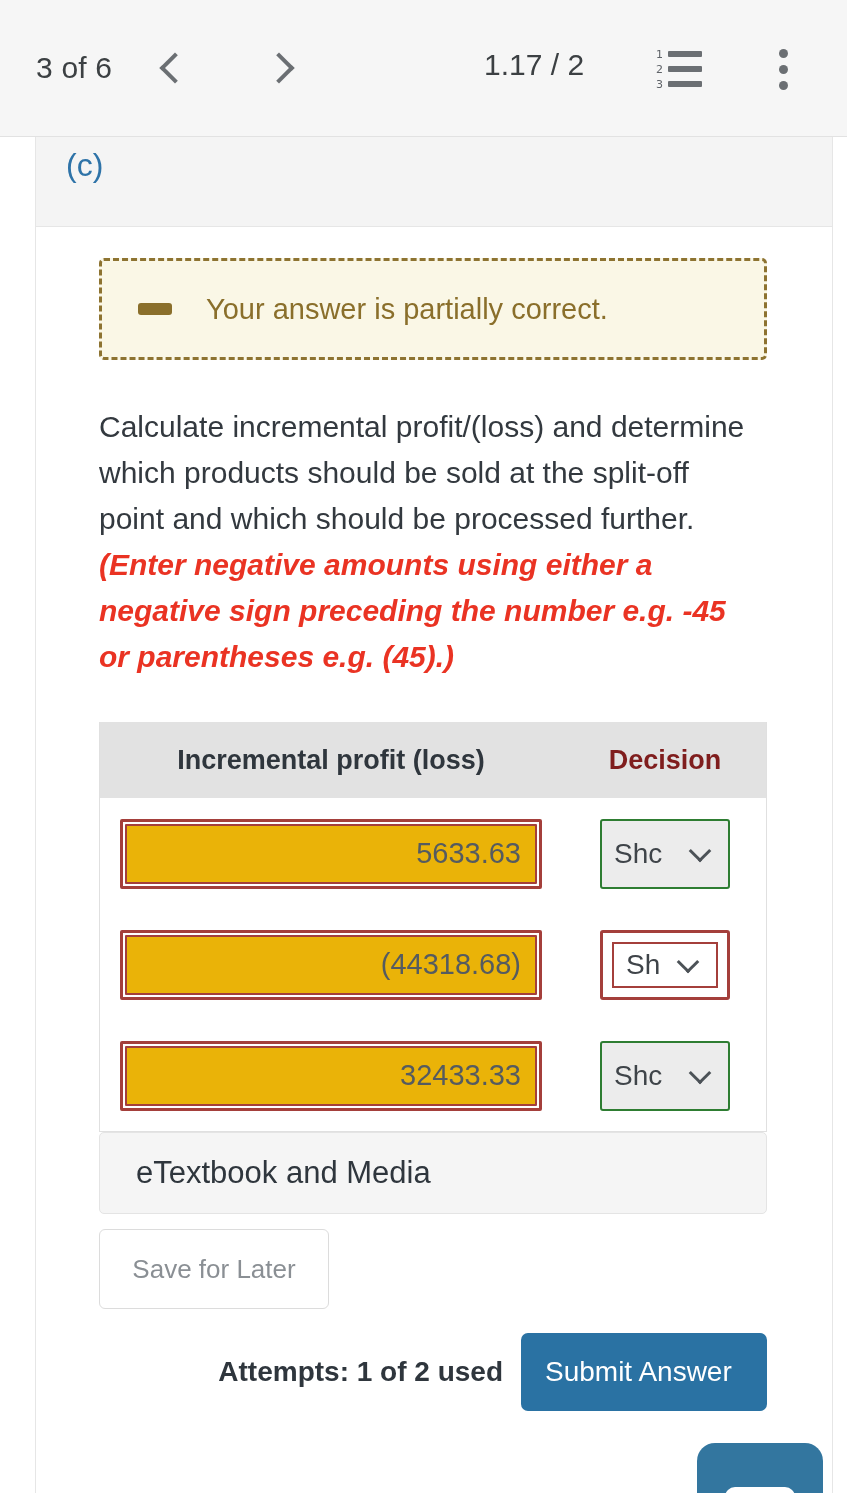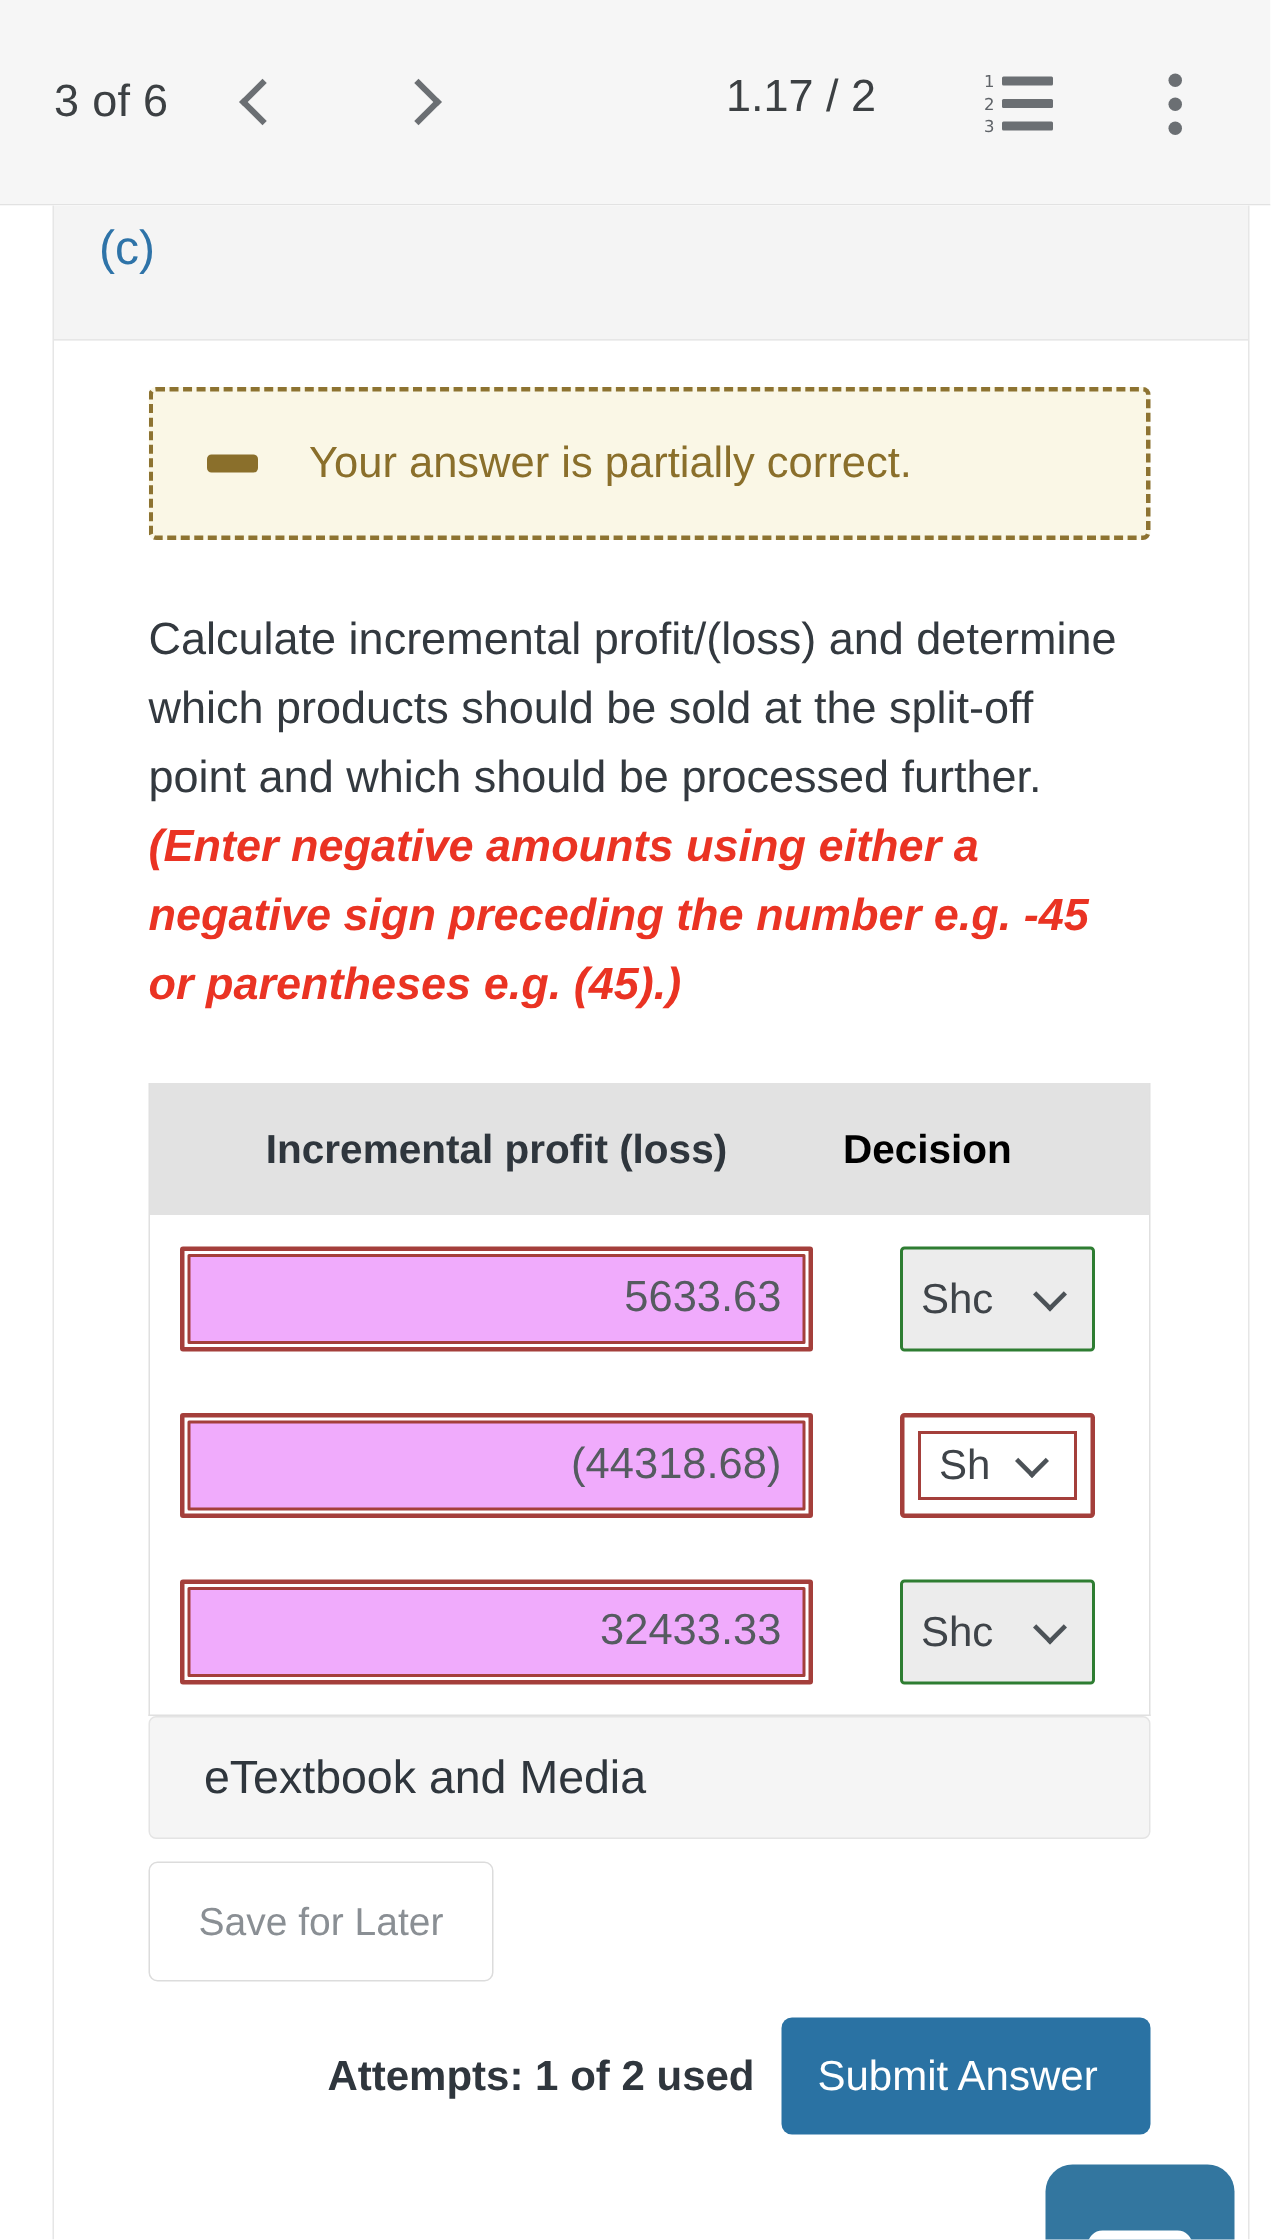--- a/index.html
+++ b/index.html
@@ -192,38 +192,39 @@
     width: 668px;
     border: 1px solid #e0e0e0;
     border-top: none;
     box-sizing: border-box;
     background: #fff;
     position: relative;
     overflow: hidden;
   }
   .thead {
     display: flex;
-    height: 88px;
+    height: 76px;
     background: #e2e2e2;
     align-items: center;
   }
   .th-amount {
     flex: none;
     width: 462px;
     text-align: center;
     font-size: 27px;
     font-weight: bold;
     color: #2f363d;
   }
   .th-decision {
     flex: none;
     width: 206px;
+    text-align: center;
     font-size: 27px;
     font-weight: bold;
-    color: #000000;
+    color: #7f1d1d;
   }
   .trow {
     display: flex;
     align-items: center;
     height: 111px;
     position: relative;
   }
   .amount-cell {
     flex: none;
     width: 462px;
@@ -244,21 +245,21 @@
     border: 3px solid #a43f3b;
     background: #ffffff;
     padding: 2px;
     border-radius: 2px;
   }
   .ans-input-inner {
     width: 100%;
     height: 100%;
     box-sizing: border-box;
     border: 2px solid #a43f3b;
-    background: #f0abfc;
+    background: #eab308;
     display: flex;
     align-items: center;
     justify-content: flex-end;
     padding-right: 14px;
     font-size: 29px;
     color: #555b60;
     border-radius: 1px;
   }
 
   .ans-select {

